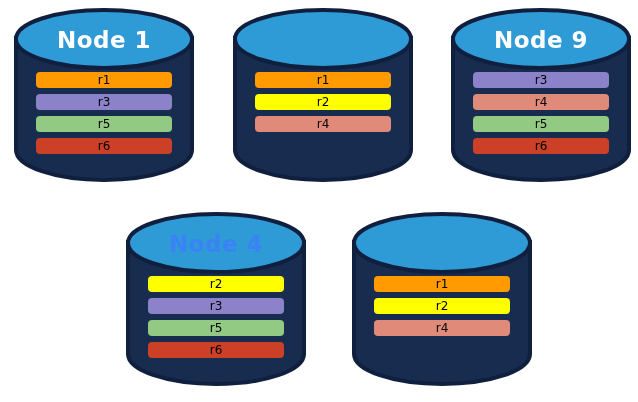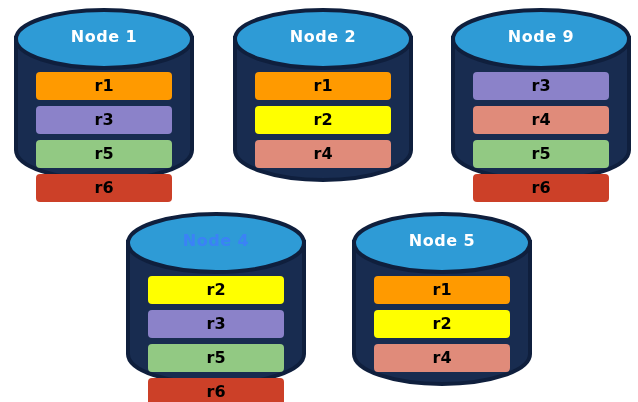--- a/index.html
+++ b/index.html
@@ -37,46 +37,46 @@
     overflow: visible;
   }
 
   .node-title {
     position: absolute;
     left: 0;
     top: 19px;
     width: 182px;
     text-align: center;
     color: #ffffff;
-    font-size: 16px;
+    font-size: 23px;
     font-weight: bold;
     letter-spacing: 0.5px;
     font-family: "DejaVu Sans", sans-serif;
     z-index: 3;
     pointer-events: none;
   }
 
   .replica-stack {
     position: absolute;
     left: 23px;
     top: 64px;
     width: 136px;
     z-index: 4;
   }
 
   .replica-bar {
-    height: 28px;
+    height: 16px;
     margin-bottom: 6px;
     border-radius: 4px;
     display: flex;
     align-items: center;
     justify-content: center;
     color: #000000;
-    font-size: 16px;
-    font-weight: bold;
+    font-size: 12px;
+    font-weight: normal;
     font-family: "DejaVu Sans", sans-serif;
     line-height: 1;
     box-sizing: border-box;
   }
 </style>
 </head>
 <body>
 
 <div id="diagram-canvas">
     <div class="node-cylinder" style="left: 13px; top: 8px;">
@@ -90,21 +90,20 @@
         <div class="replica-bar" style="background: rgb(139, 130, 201);">r3</div>
         <div class="replica-bar" style="background: rgb(146, 201, 131);">r5</div>
         <div class="replica-bar" style="background: rgb(204, 64, 40);">r6</div>
       </div>
     </div>
     <div class="node-cylinder" style="left: 232px; top: 8px;">
       <svg class="cyl-svg" viewBox="0 0 182 180">
         <path d="M 3 30 L 3 142 A 88 30 0 0 0 179 142 L 179 30 Z" fill="#182C50" stroke="#0F1F3D" stroke-width="4"></path>
         <ellipse cx="91" cy="31" rx="88" ry="29" fill="#2E9BD6" stroke="#0F1F3D" stroke-width="4"></ellipse>
       </svg>
-      <div class="node-title" style="color: rgb(255, 255, 255);">Node  2</div>
       <div class="replica-stack">
         <div class="replica-bar" style="background: rgb(255, 154, 0);">r1</div>
         <div class="replica-bar" style="background: rgb(255, 255, 0);">r2</div>
         <div class="replica-bar" style="background: rgb(224, 139, 122);">r4</div>
       </div>
     </div>
     <div class="node-cylinder" style="left: 450px; top: 8px;">
       <svg class="cyl-svg" viewBox="0 0 182 180">
         <path d="M 3 30 L 3 142 A 88 30 0 0 0 179 142 L 179 30 Z" fill="#182C50" stroke="#0F1F3D" stroke-width="4"></path>
         <ellipse cx="91" cy="31" rx="88" ry="29" fill="#2E9BD6" stroke="#0F1F3D" stroke-width="4"></ellipse>
@@ -128,20 +127,19 @@
         <div class="replica-bar" style="background: rgb(139, 130, 201);">r3</div>
         <div class="replica-bar" style="background: rgb(146, 201, 131);">r5</div>
         <div class="replica-bar" style="background: rgb(204, 64, 40);">r6</div>
       </div>
     </div>
     <div class="node-cylinder" style="left: 351px; top: 212px;">
       <svg class="cyl-svg" viewBox="0 0 182 180">
         <path d="M 3 30 L 3 142 A 88 30 0 0 0 179 142 L 179 30 Z" fill="#182C50" stroke="#0F1F3D" stroke-width="4"></path>
         <ellipse cx="91" cy="31" rx="88" ry="29" fill="#2E9BD6" stroke="#0F1F3D" stroke-width="4"></ellipse>
       </svg>
-      <div class="node-title" style="color: rgb(255, 255, 255);">Node  5</div>
       <div class="replica-stack">
         <div class="replica-bar" style="background: rgb(255, 154, 0);">r1</div>
         <div class="replica-bar" style="background: rgb(255, 255, 0);">r2</div>
         <div class="replica-bar" style="background: rgb(224, 139, 122);">r4</div>
       </div>
     </div>
   </div>
 
 </body></html>

